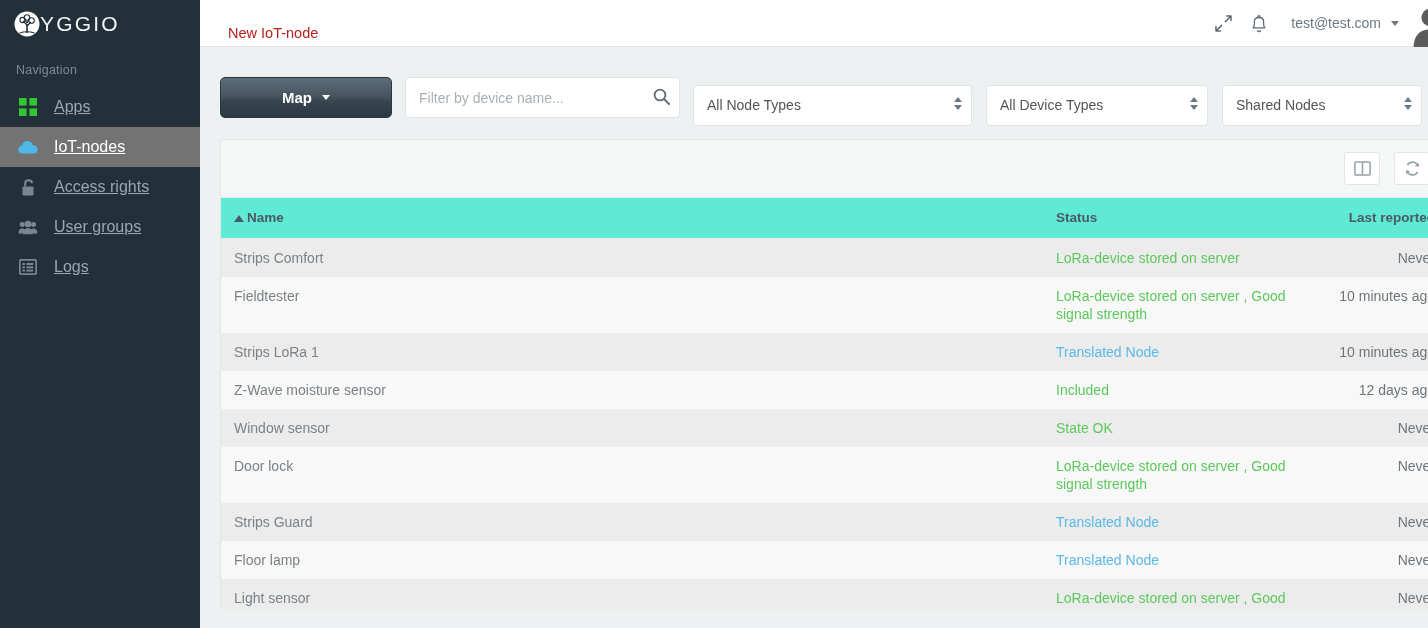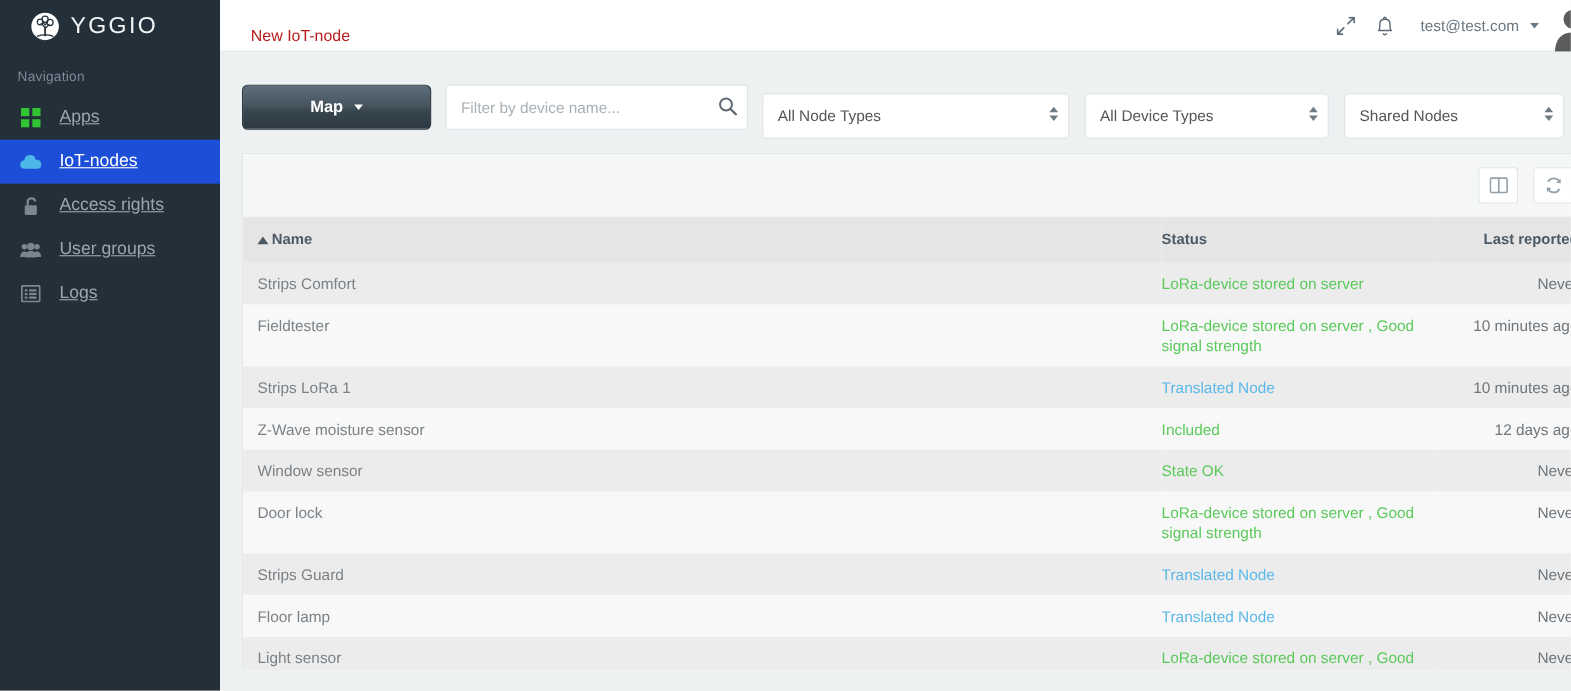--- a/index.html
+++ b/index.html
@@ -14,22 +14,21 @@
   
   #sidebar {
     width: 200px; height: 628px;
     background: #232f39;
     flex: 0 0 200px;
     position: relative;
   }
   .brand {
     height: 47px;
     display: flex; align-items: center;
-    padding-left: 28px;
-    gap: 10px;
+    padding-left: 14px;
   }
   .brand-mark { width: 26px; height: 26px; flex: 0 0 26px; display:block; }
   .brand-text {
     color: #f2f5f6;
     font-size: 21px;
     letter-spacing: 2.2px;
     font-weight: 400;
     font-family: "Liberation Sans", sans-serif;
   }
   .nav-title {
@@ -44,21 +43,21 @@
     padding-left: 18px;
     gap: 16px;
     cursor: pointer;
   }
   .nav-item .nav-ico { width: 20px; height: 20px; flex: 0 0 20px; display: flex; align-items:center; justify-content:center; }
   .nav-item .nav-label {
     color: #9aa7b1;
     font-size: 16px;
     text-decoration: underline;
   }
-  .nav-item.active { background: #1d4ed8; }
+  .nav-item.active { background: #737373; }
   .nav-item.active .nav-label { color: #ffffff; }
 
   
   #main { flex: 1 1 auto; height: 628px; position: relative; background: #eef1f2; }
 
   #topbar {
     height: 47px;
     background: #ffffff;
     border-bottom: 1px solid #e2e6e8;
     display: flex; align-items: center;
@@ -186,21 +185,21 @@
     border: 1px solid #e2e6e8;
     border-radius: 3px;
     background: #fff;
     display: flex; align-items: center; justify-content: center;
     color: #8b97a0;
     cursor: pointer;
   }
 
   table { width: 100%; border-collapse: collapse; table-layout: fixed; }
   thead th {
-    background: #e5e5e5;
+    background: #5eead4;
     color: #4c5a66;
     font-size: 13.5px;
     font-weight: bold;
     text-align: left;
     padding: 12px 0 13px 0;
     border-bottom: 1px solid #e8ebec;
   }
   th.col-name { width: 835px; padding-left: 13px; }
   th.col-status { width: 252px; }
   th.col-last { width: 140px; text-align: right; padding-right: 13px; }

